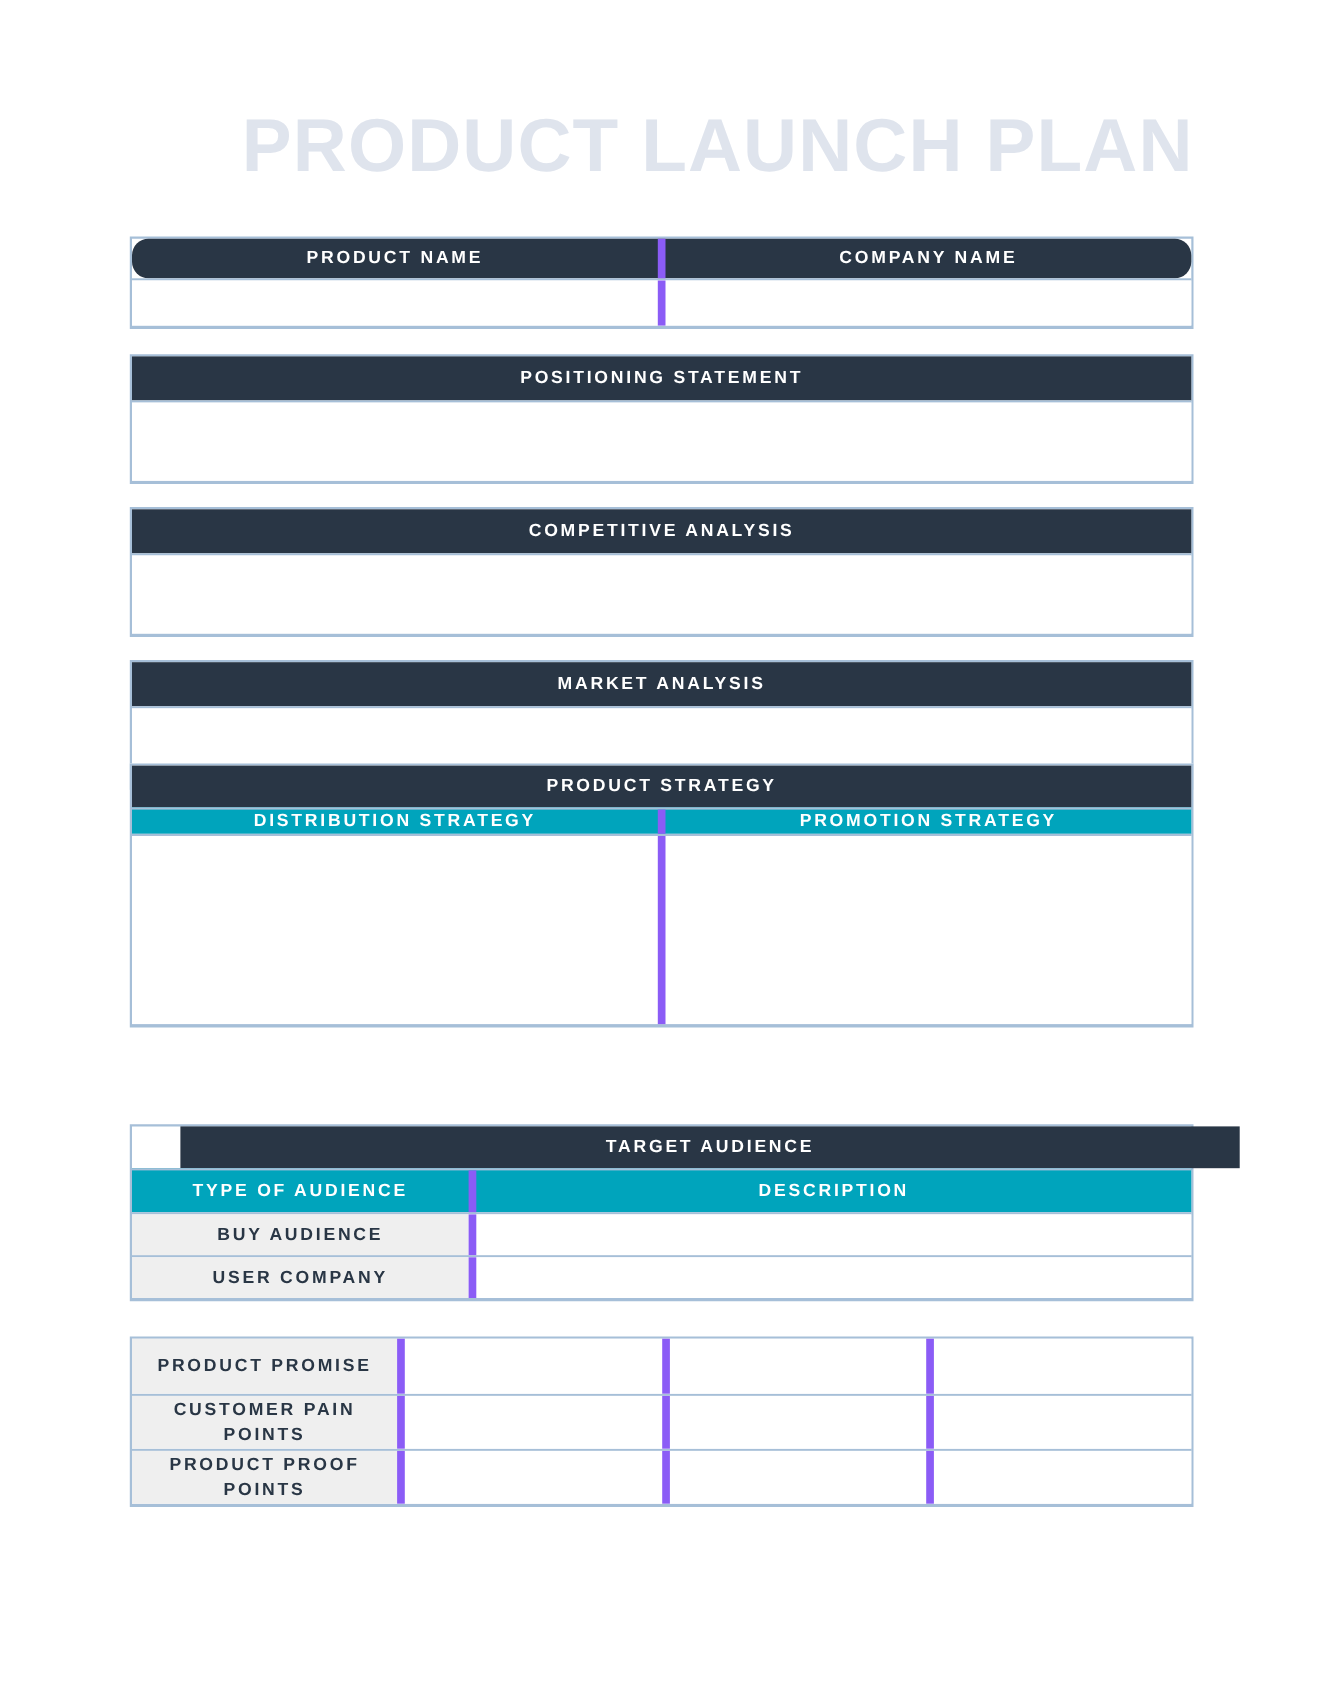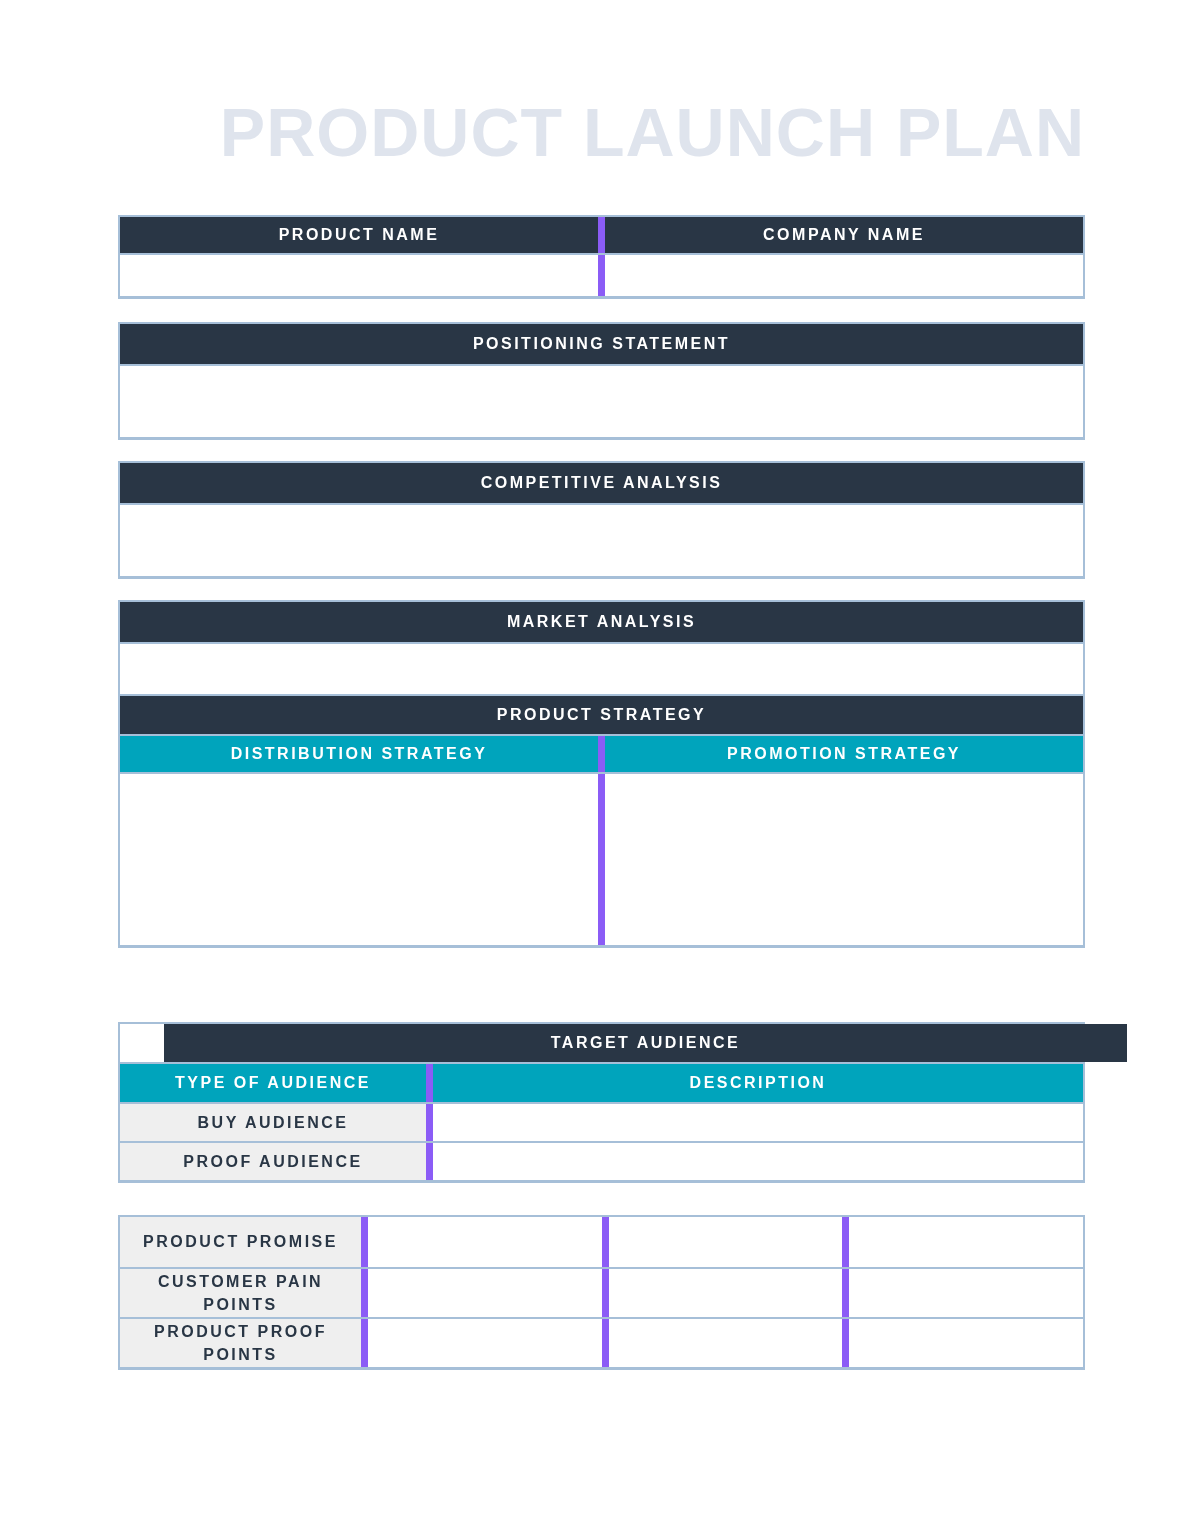--- a/index.html
+++ b/index.html
@@ -29,23 +29,23 @@
   .hdr-navy { background:#293645; }
   .hdr-navy .cell { color:#ffffff; font-weight:bold; font-size:16px; letter-spacing:2.5px; }
   .hdr-teal { background:#00a4bc; }
   .hdr-teal .cell { color:#ffffff; font-weight:bold; font-size:16px; letter-spacing:2.5px; }
   .lbl {
     background:#efefef; color:#293645; font-weight:bold;
     font-size:16px; letter-spacing:2.5px; line-height:1.45;
   }
   .input-cell { background:#ffffff; }
   
-  .h-hdr1 { height:36px; } .h-body1 { height:43px; }
+  .h-hdr1 { height:36px;border-radius:15px; } .h-body1 { height:43px; }
   .h-hdr2 { height:40px; } .h-body2 { height:73px; }
-  .h-hdr5 { height:38px; } .h-teal5 { height:38px; } .h-body5 { height:173px; }
+  .h-hdr5 { height:38px; } .h-teal5 { height:24px; } .h-body5 { height:173px; }
   .h-hdr6 { height:38px;margin-left:44px; } .h-teal6 { height:40px; } .h-row6 { height:39px; }
   .h-hdr7 { height:40px; } .h-row7 { height:50px; }
   
   .w-type { flex:0 0 306px; }
   .w-quarter { flex:0 0 241px; }
   
   .white-div .cell + .cell { border-left-color:#ffffff; }
   
   #tbl-info        { top:215px; }
   #tbl-positioning { top:322px; }
@@ -120,21 +120,21 @@
     </div>
     <div class="row hdr-teal h-teal6">
       <div class="cell w-type">TYPE OF AUDIENCE</div>
       <div class="cell">DESCRIPTION</div>
     </div>
     <div class="row h-row6">
       <div class="cell lbl w-type">BUY AUDIENCE</div>
       <div class="cell input-cell"></div>
     </div>
     <div class="row h-row6">
-      <div class="cell lbl w-type">PROOF AUDIENCE</div>
+      <div class="cell lbl w-type">USER COMPANY</div>
       <div class="cell input-cell"></div>
     </div>
   </section>
 
   <section class="tbl" id="tbl-messages">
     <div class="row h-row7">
       <div class="cell lbl w-quarter">PRODUCT PROMISE</div>
       <div class="cell input-cell"></div>
       <div class="cell input-cell"></div>
       <div class="cell input-cell"></div>

